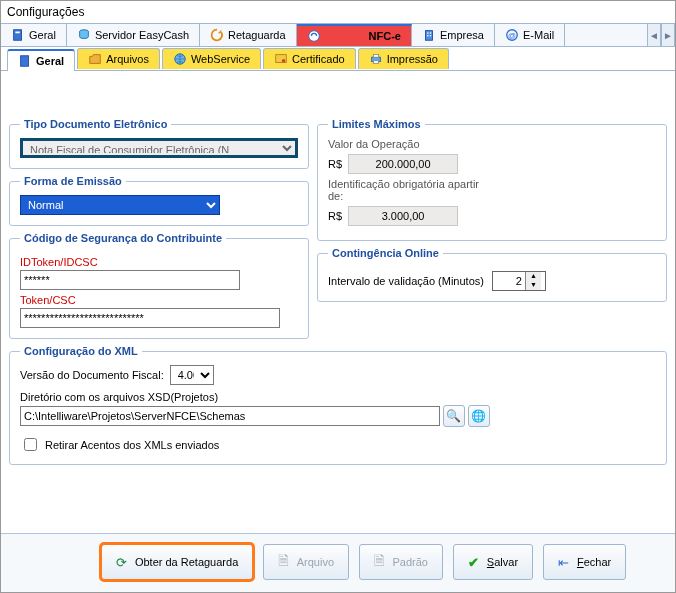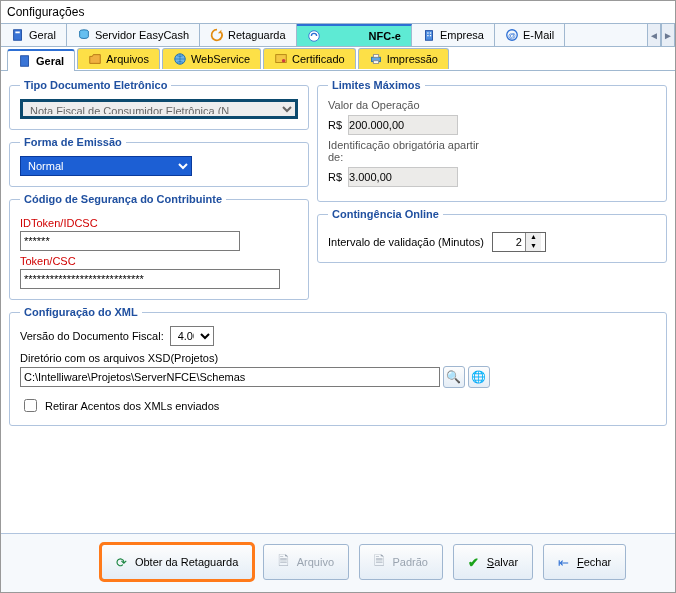--- a/index.html
+++ b/index.html
@@ -49,21 +49,21 @@
   .tab {
     display: flex;
     align-items: center;
     gap: 4px;
     padding: 0 10px;
     border-right: 1px solid #a0b8d0;
     cursor: pointer;
     white-space: nowrap;
   }
   .tab.active {
-    background: #5eead4;
+    background: #ef4444;
     border-top: 2px solid #2d6fd4;
     position: relative;
     z-index: 2;
     gap: 48px;
   }
   .subtabstrip {
     display: flex;
     align-items: center;
     border-bottom: 1px solid #a0b8d0;
     background: #fff;
@@ -87,20 +87,21 @@
     border-top: 2px solid #2d6fd4;
     position: relative;
     top: 1px;
   }
   .content {
     flex: 1;
     padding: 8px;
     display: flex;
     flex-direction: column;
     gap: 6px;
+    margin-top: 39px;
   }
   .row { display: flex; gap: 8px; }
   .col { display: flex; flex-direction: column; gap: 6px; }
   fieldset {
     border: 1px solid #b0c4de;
     border-radius: 3px;
     padding: 8px 10px 10px 10px;
     margin: 0;
   }
   fieldset legend {
@@ -130,20 +131,21 @@
   }
   .money-row {
     display: flex;
     align-items: center;
     gap: 6px;
     margin: 4px 0;
   }
   .money-val {
     background: #ecebe9;
     border: 1px solid #c8c8c8;
+    text-align: center;
     width: 110px;
     height: 20px;
     line-height: 18px;
   }
   .interval-row {
     display: flex;
     align-items: center;
     gap: 8px;
     margin-top: 4px;
   }
@@ -354,21 +356,21 @@
   <div class="row">
     <div class="col" style="flex:0 0 300px">
       <fieldset>
         <legend>Tipo Documento Eletrônico</legend>
         <select class="disabled-like" style="width:100%">
           <option>Nota Fiscal de Consumidor Eletrônica (N</option>
         </select>
       </fieldset>
       <fieldset>
         <legend>Forma de Emissão</legend>
-        <select class="blue-select" style="width:172px">
+        <select class="blue-select" style="width:200px">
           <option>Normal</option>
         </select>
       </fieldset>
       <fieldset>
         <legend>Código de Segurança do Contribuinte</legend>
         <div class="red-label">IDToken/IDCSC</div>
         <input type="text" style="width: 220px;" value="******">
         <div class="red-label">Token/CSC</div>
         <input type="text" style="width: 260px;" value="****************************">
       </fieldset>

